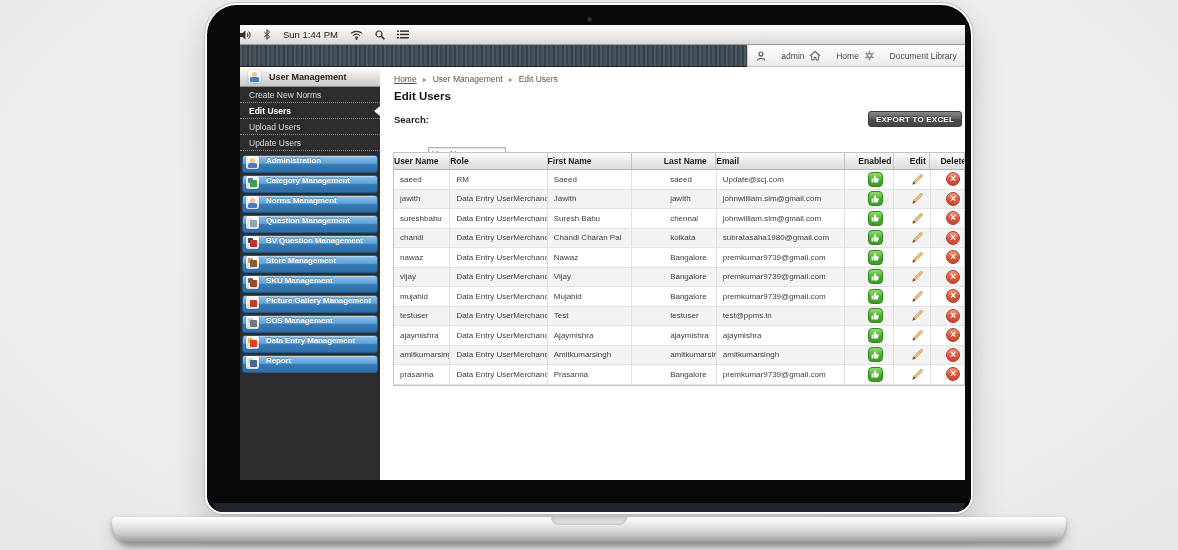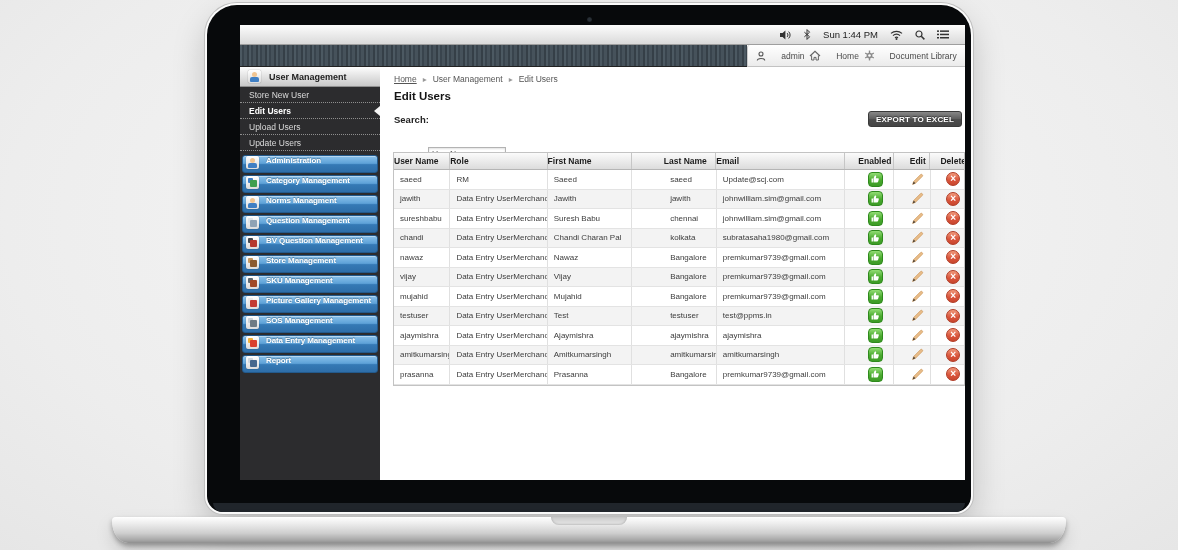--- a/index.html
+++ b/index.html
@@ -24,21 +24,21 @@
            background:linear-gradient(#c9c9c9, #e9e9e9); border-radius:0 0 9px 9px;
            box-shadow:inset 0 -1px 2px rgba(0,0,0,.18); }
 
   
   .screen { position:absolute; left:33px; top:20px; width:725px; height:455px;
             background:#fff; overflow:hidden; }
 
   
   .menubar { position:absolute; left:0; top:0; width:725px; height:20px;
              background:linear-gradient(#fcfcfc, #dadada); border-bottom:1px solid #9e9e9e;
-             display:flex; align-items:center; justify-content:flex-end; gap:12px; padding-right:16px; }
+             display:flex; align-items:center; gap:12px; padding-right:16px; }
   .menubar .mtime { font-size:9.5px; color:#222; }
   .micon { display:flex; align-items:center; }
 
   
   .appheader { position:absolute; left:0; top:20px; width:725px; height:22px; display:flex; }
   .stripes { flex:1; height:100%;
              background:repeating-linear-gradient(90deg,#4c5962 0 2px,#39444d 2px 4px,#46525b 4px 7px,#353f47 7px 9px);
              border-bottom:1px solid #222; }
   .topnav { width:218px; height:100%; background:linear-gradient(#ffffff,#ebebeb);
             border-left:1px solid #c9c9c9; border-bottom:1px solid #c2c2c2; border-radius:3px 0 0 0;
@@ -199,21 +199,21 @@
       <div class="sidebar">
         <div class="side-header">
           <span class="icon-box person">
             <i class="ga" style="background:#f0c490"></i>
               <i class="gb" style="background:#3f7fc4"></i>
           </span>
           <span>User Management</span>
         </div>
         <div id="submenu">
             <div class="sub-item">
-    <span class="sub-label">Store New User</span>
+    <span class="sub-label">Create New Norms</span>
     
   </div>
             <div class="sub-item active">
     <span class="sub-label">Edit Users</span>
     <span class="active-arrow"></span>
   </div>
             <div class="sub-item">
     <span class="sub-label">Upload Users</span>
     
   </div>

